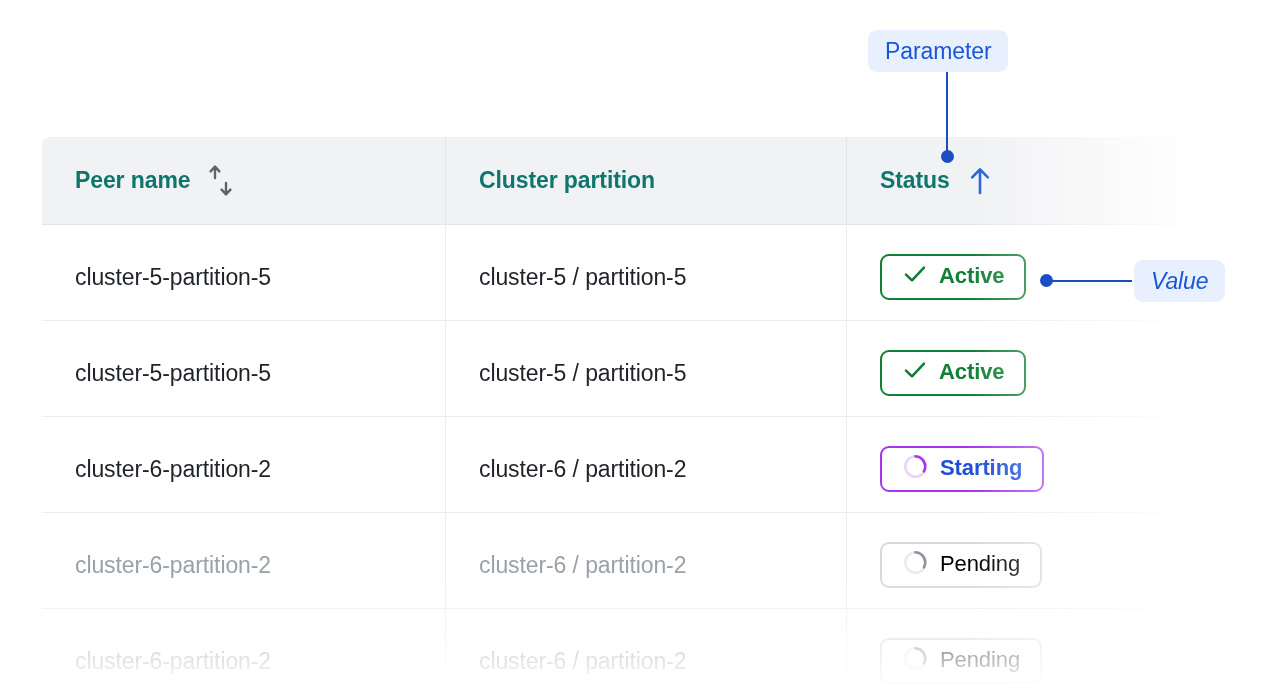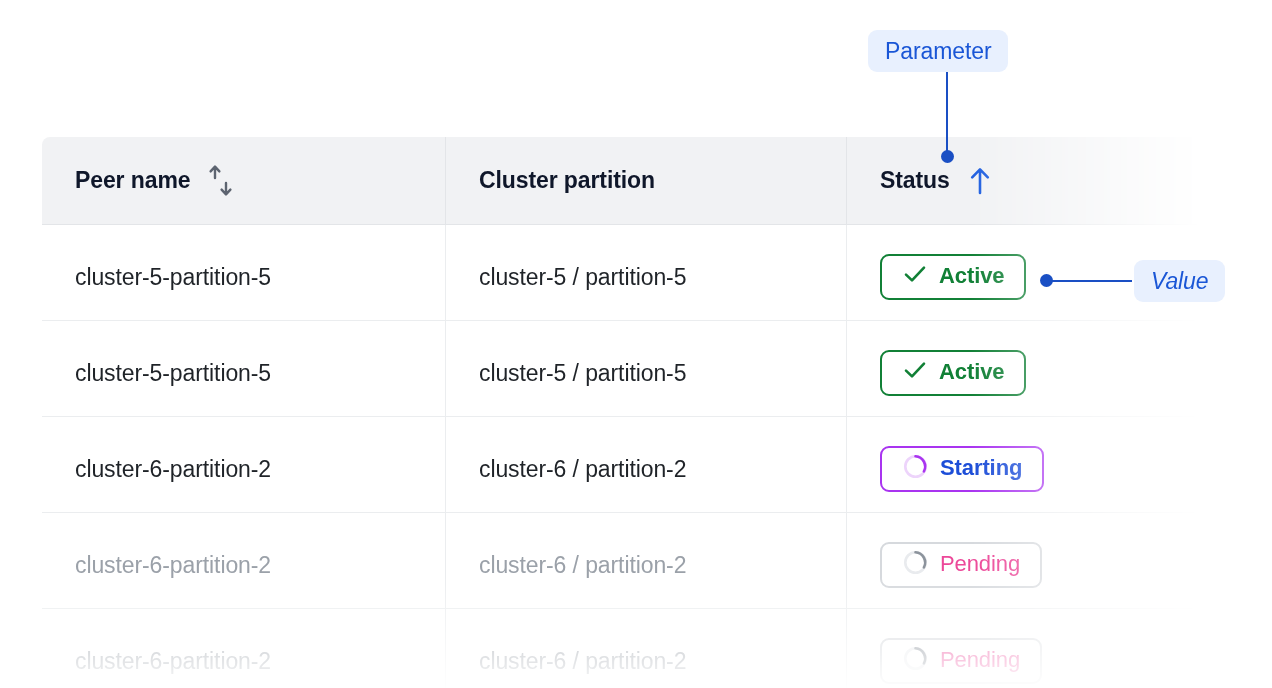--- a/index.html
+++ b/index.html
@@ -54,21 +54,21 @@
   table.data-table col.c2 { width: 401px; }
   table.data-table col.c3 { width: 355px; }
 
   thead th {
     background: #f1f2f4;
     height: 88px;
     padding: 0 0 0 33px;
     text-align: left;
     font-size: 23px;
     font-weight: bold;
-    color: #0f172a;
+    color: #0f766e;
     border-right: 1px solid #e3e5e8;
     border-bottom: 1px solid #e3e5e8;
     box-sizing: border-box;
     vertical-align: middle;
     letter-spacing: -0.1px;
   }
   thead th:last-child { border-right: none; }
 
   .th-inner { display: flex; align-items: center; gap: 16px; }
 
@@ -103,21 +103,21 @@
     border: 2px solid #13893a;
     font-size: 22px;
     font-weight: bold;
     color: #13893a;
     background: #fff;
     letter-spacing: -0.1px;
     white-space: nowrap;
   }
   .badge.active  { border-color: #118036; color: #118036; }
   .badge.starting{ border-color: #a934f0; color: #1d4ed8; }
-  .badge.pending { border-color: #d6d9dd; color: #ec4899; font-weight: normal; }
+  .badge.pending { border-color: #d6d9dd; color: #000000; font-weight: normal; }
   .badge .label { position: relative; top: -1px; }
 
   
   .callout-chip {
     position: absolute;
     display: inline-flex;
     align-items: center;
     justify-content: center;
     height: 42px;
     padding: 0 17px;

